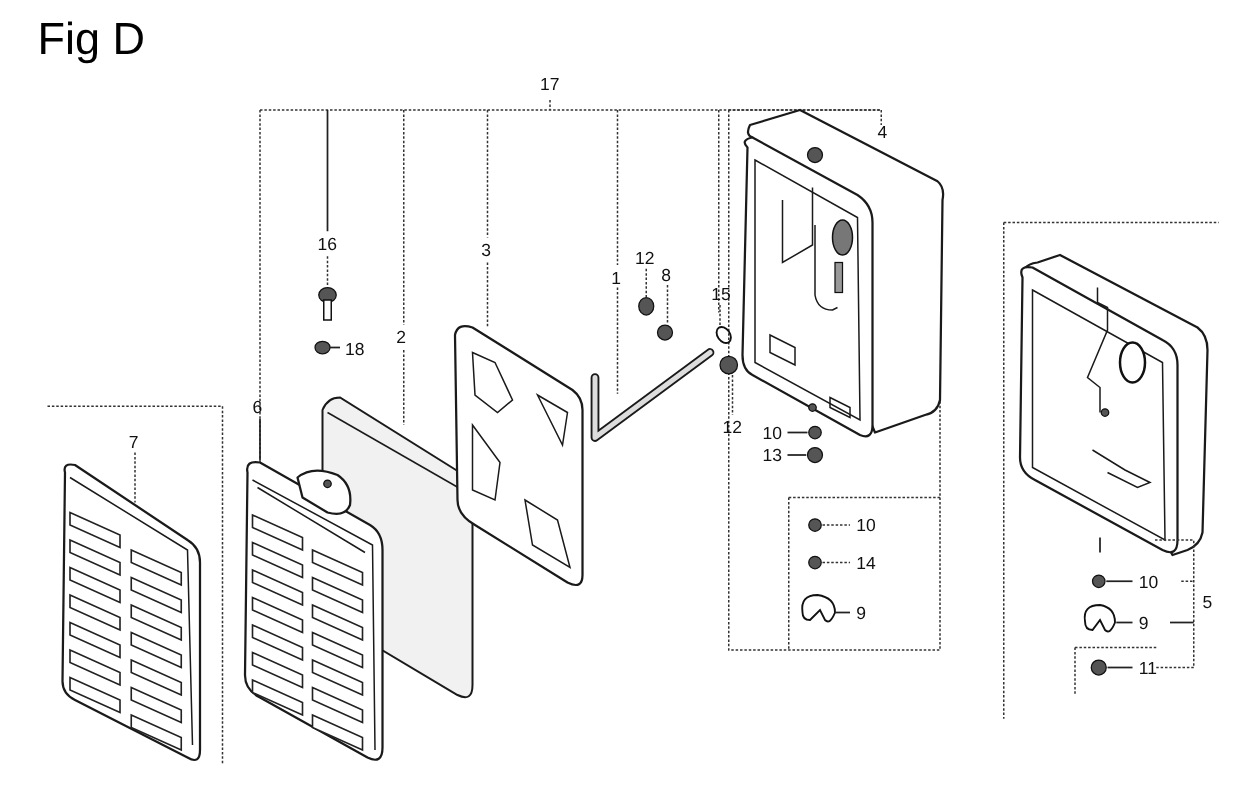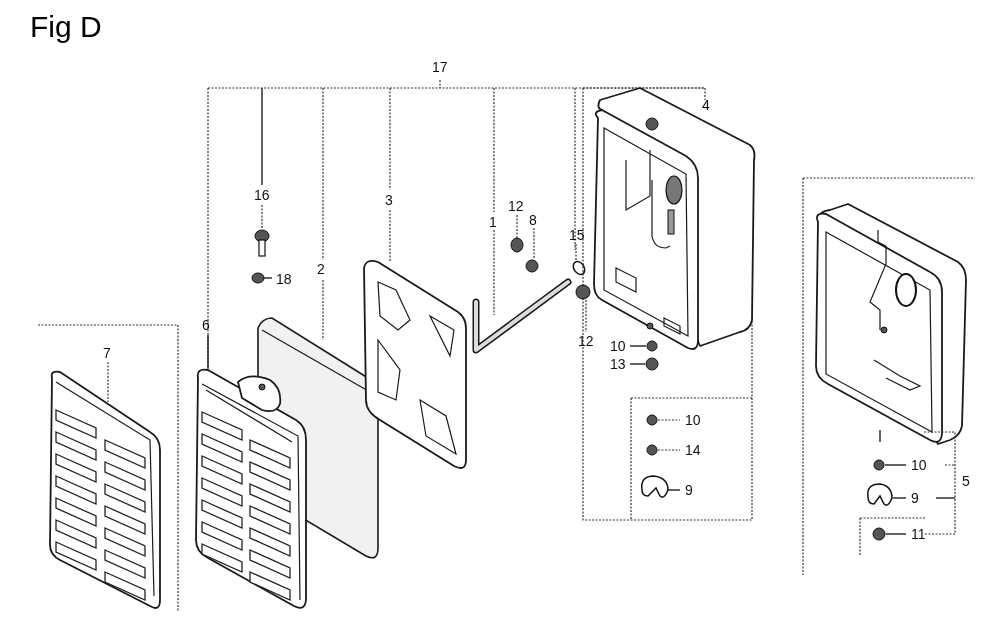--- a/index.html
+++ b/index.html
@@ -1,17 +1,17 @@
 <!DOCTYPE html>
 <html><head>
 <meta charset="utf-8">
 <style>
   html, body { margin:0; padding:0; background:#ffffff; }
   body { width:1000px; height:628px; position:relative; overflow:hidden; font-family:"Liberation Sans", sans-serif; }
-  #fig-title { position:absolute; left:30px; top:10px; font-size:30px; color:#000; font-family:"Liberation Sans", sans-serif; }
+  #fig-title { position:absolute; left:30px; top:10px; font-size:36px; color:#000; font-family:"Liberation Sans", sans-serif; }
   svg#diagram { position:absolute; left:0; top:0; }
   .lbl { font-family:"Liberation Sans", sans-serif; font-size:14px; fill:#111; }
   .ln { stroke:#222; stroke-width:1.4; fill:none; }
   .dash { stroke:#333; stroke-width:1.2; fill:none; stroke-dasharray:2 1.5; }
   .part { stroke:#1a1a1a; stroke-width:1.8; fill:#fff; stroke-linejoin:round; }
   .partthin { stroke:#1a1a1a; stroke-width:1.2; fill:none; }
   .shade { fill:#f1f1f1; stroke:#1a1a1a; stroke-width:1.6; }
   .hw { fill:#555; stroke:#111; stroke-width:1; }
 </style>
 </head>

